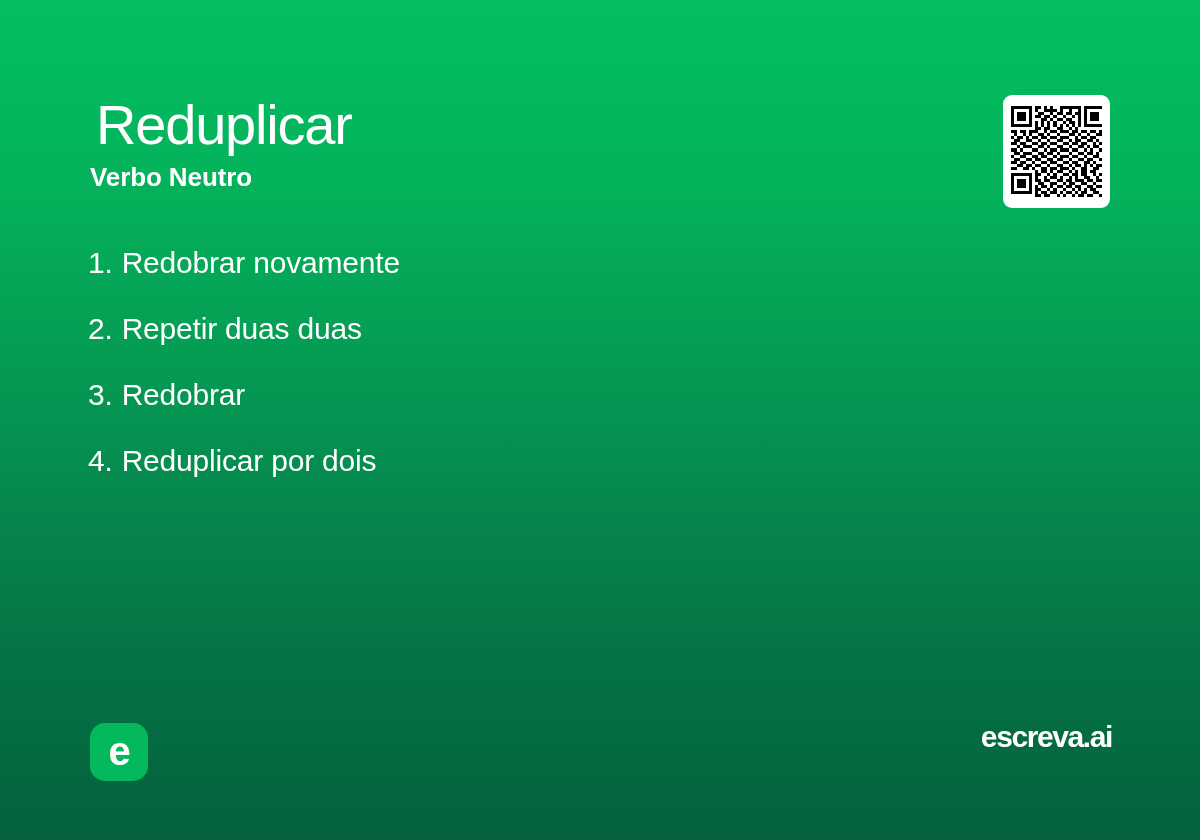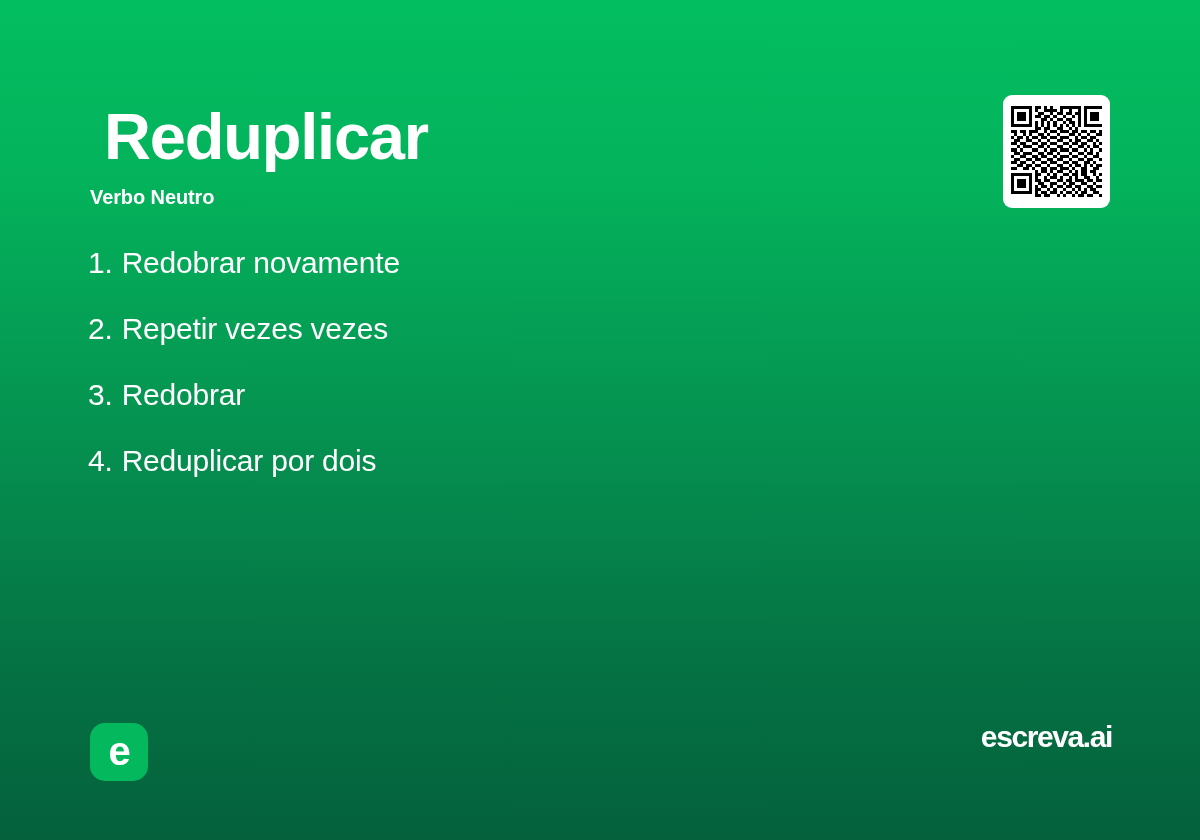--- a/index.html
+++ b/index.html
@@ -26,31 +26,31 @@
 
   
   #headword-block {
     position: absolute;
     left: 88px;
     top: 88px;
     width: 820px;
   }
 
   #headword {
-    margin: 16px;
-    font-size: 65px;
+    margin: 8px;
+    font-size: 56px;
     line-height: 1.02;
-    font-weight: 700;
+    font-weight: 400;
     letter-spacing: -1.2px;
     color: #ffffff;
   }
 
   #word-class {
     margin: 10px 0 0 2px;
-    font-size: 20px;
+    font-size: 26px;
     line-height: 1.1;
     font-weight: 600;
     letter-spacing: -0.1px;
     color: #ffffff;
   }
 
   
   #definitions {
     position: absolute;
     left: 88px;
@@ -136,21 +136,21 @@
     <p id="word-class">Verbo Neutro</p>
   </div>
 
   <ol id="definitions">
       <li>
         <span class="def-index">1.</span>
         <span class="def-text">Redobrar novamente</span>
       </li>
       <li>
         <span class="def-index">2.</span>
-        <span class="def-text">Repetir vezes vezes</span>
+        <span class="def-text">Repetir duas duas</span>
       </li>
       <li>
         <span class="def-index">3.</span>
         <span class="def-text">Redobrar</span>
       </li>
       <li>
         <span class="def-index">4.</span>
         <span class="def-text">Reduplicar por dois</span>
       </li>
     </ol>

